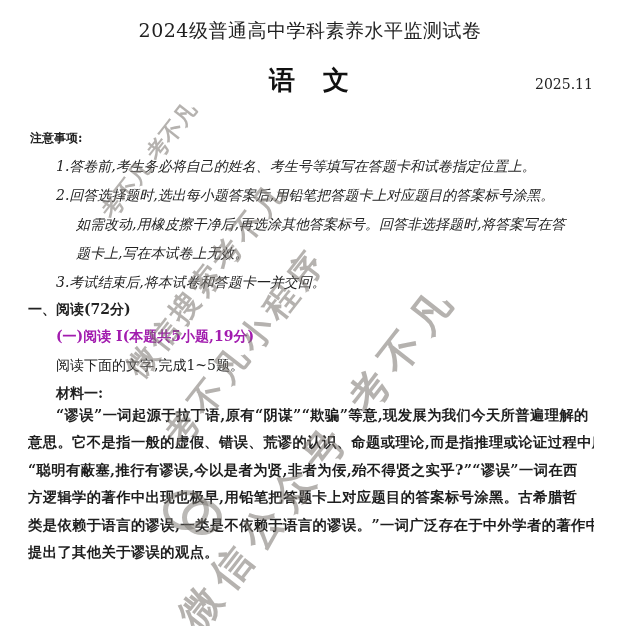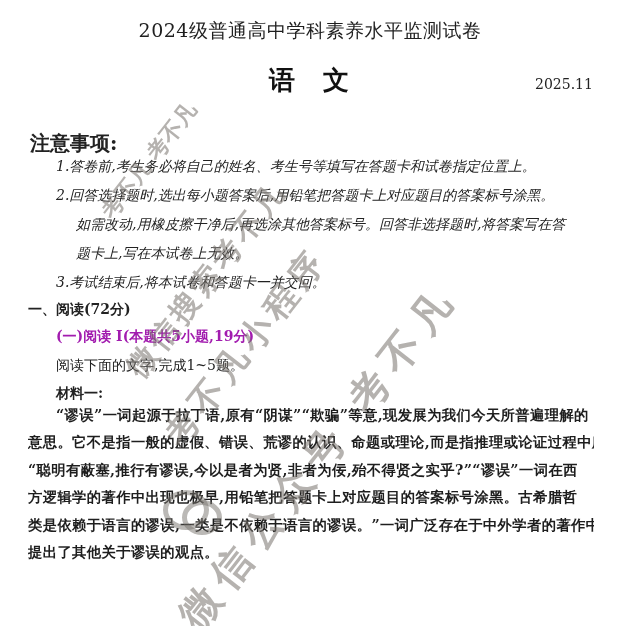--- a/index.html
+++ b/index.html
@@ -15,21 +15,21 @@
   }
   .subject {
     position: absolute; top: 63px; left: 0; width: 620px; text-align: center;
     font-size: 26px; font-weight: bold; letter-spacing: 28px; padding-left: 26px; box-sizing: border-box;
     color: #111;
   }
   .date {
     position: absolute; top: 76px; left: 535px; font-size: 14px; color: #222;
   }
   .notice-head {
-    position: absolute; top: 130px; left: 30px; font-size: 20px; font-weight: bold; color: #222;
+    position: absolute; top: 130px; left: 30px; font-size: 12px; font-weight: bold; color: #222;
   }
   .notice-list { position: absolute; top: 152px; left: 56px; width: 540px; font-size: 14px; line-height: 29px; color: #222; font-style: italic; }
   .notice-item { display: block; }
   .notice-item .cont { display: block; padding-left: 20px; }
   .section-head { position: absolute; top: 301px; left: 28px; font-size: 14px; font-weight: bold; color: #222; }
   .sub-head { position: absolute; top: 328px; left: 56px; font-size: 14px; font-weight: bold; color: #a21caf; }
   .instr { position: absolute; top: 357px; left: 56px; font-size: 14px; color: #222; }
   .material-head { position: absolute; top: 385px; left: 56px; font-size: 14px; font-weight: bold; color: #222; }
   .body-text {
     position: absolute; top: 402px; left: 28px; width: 566px;

